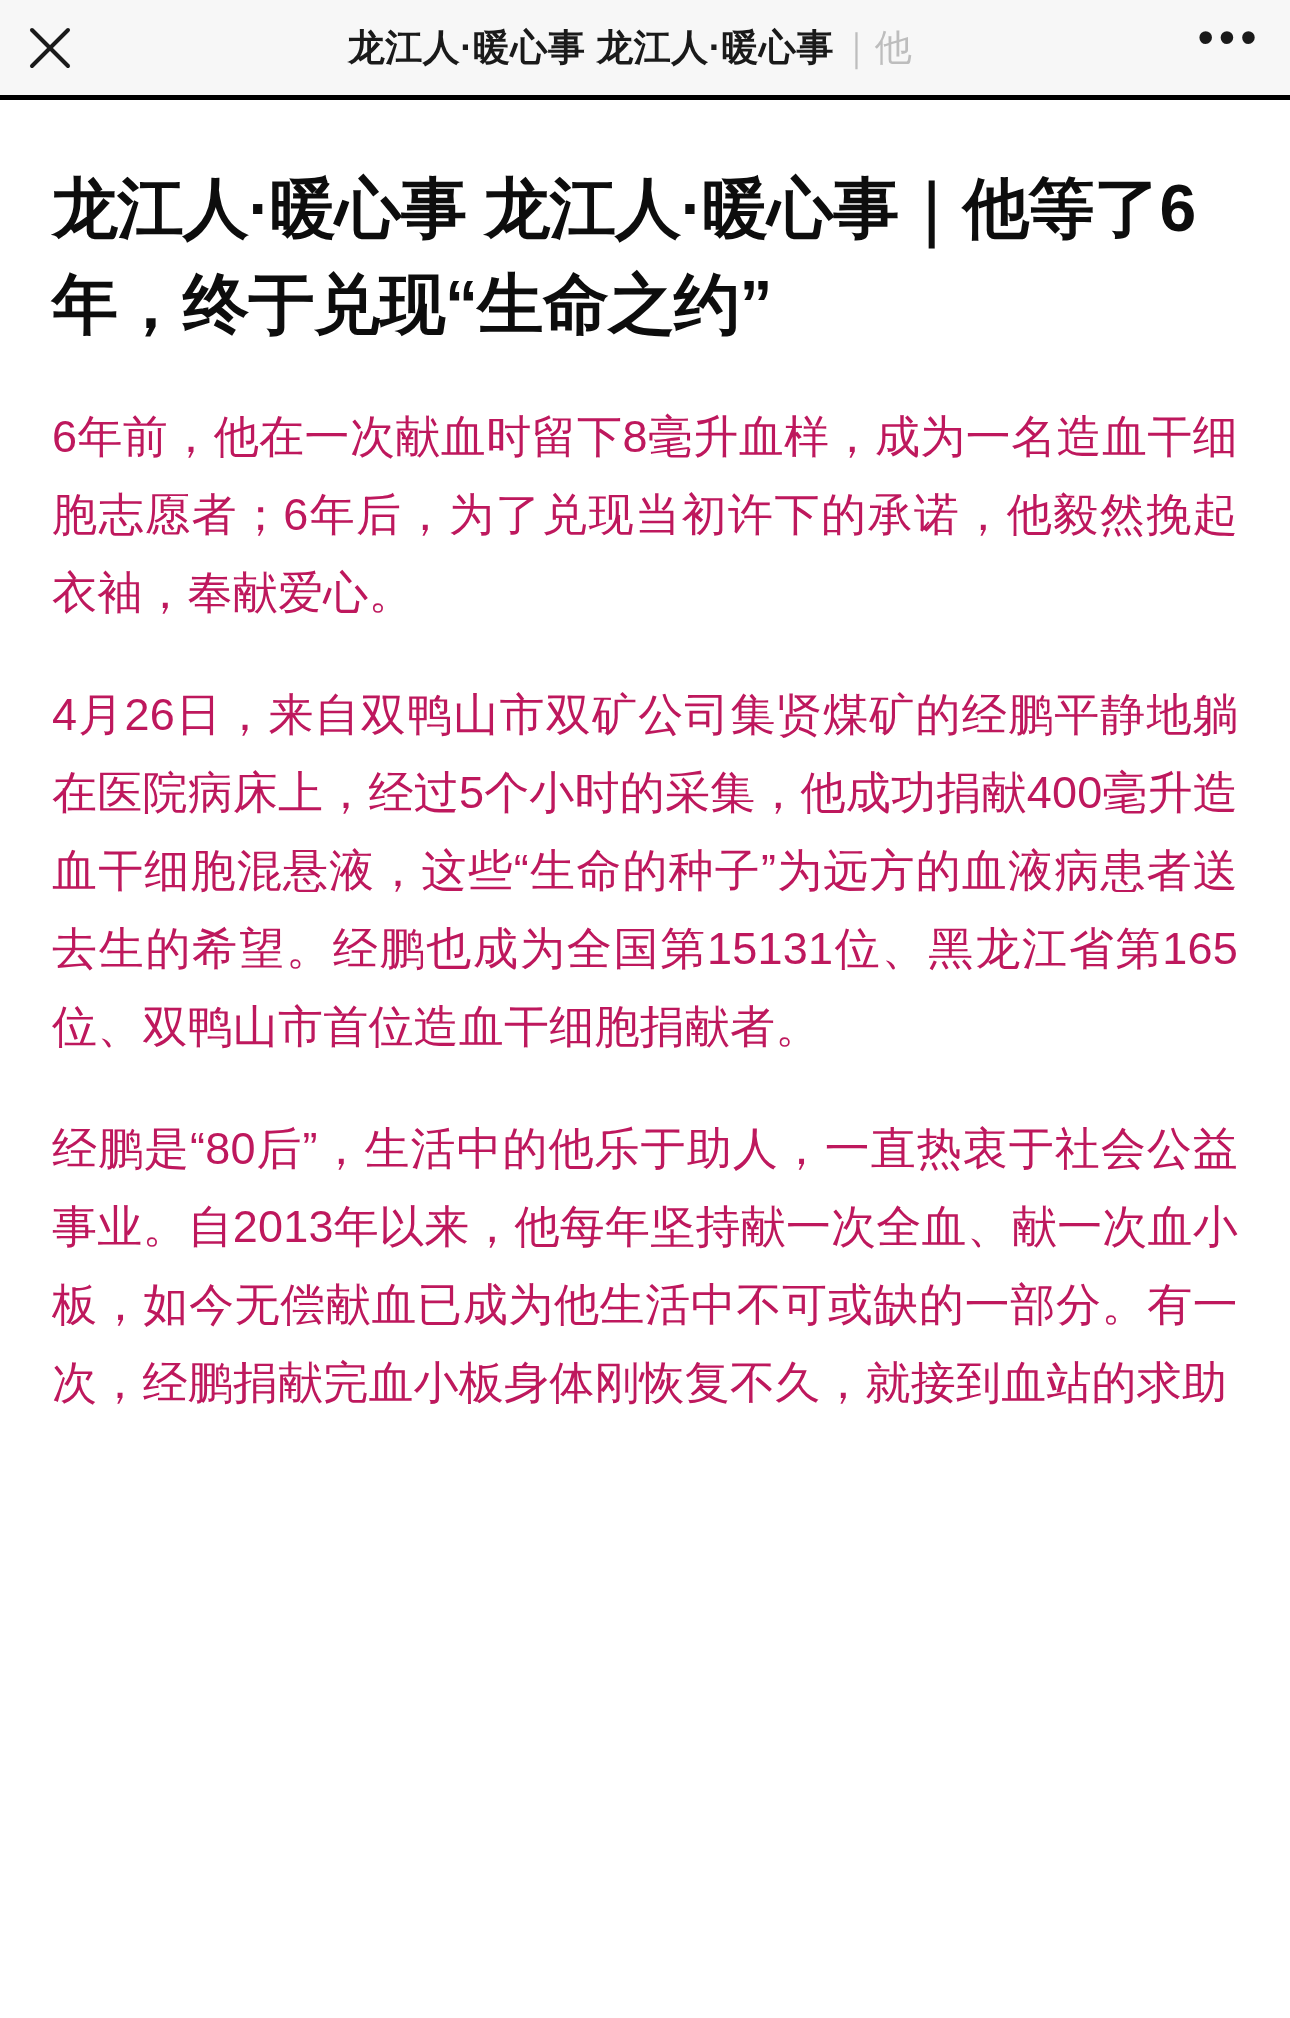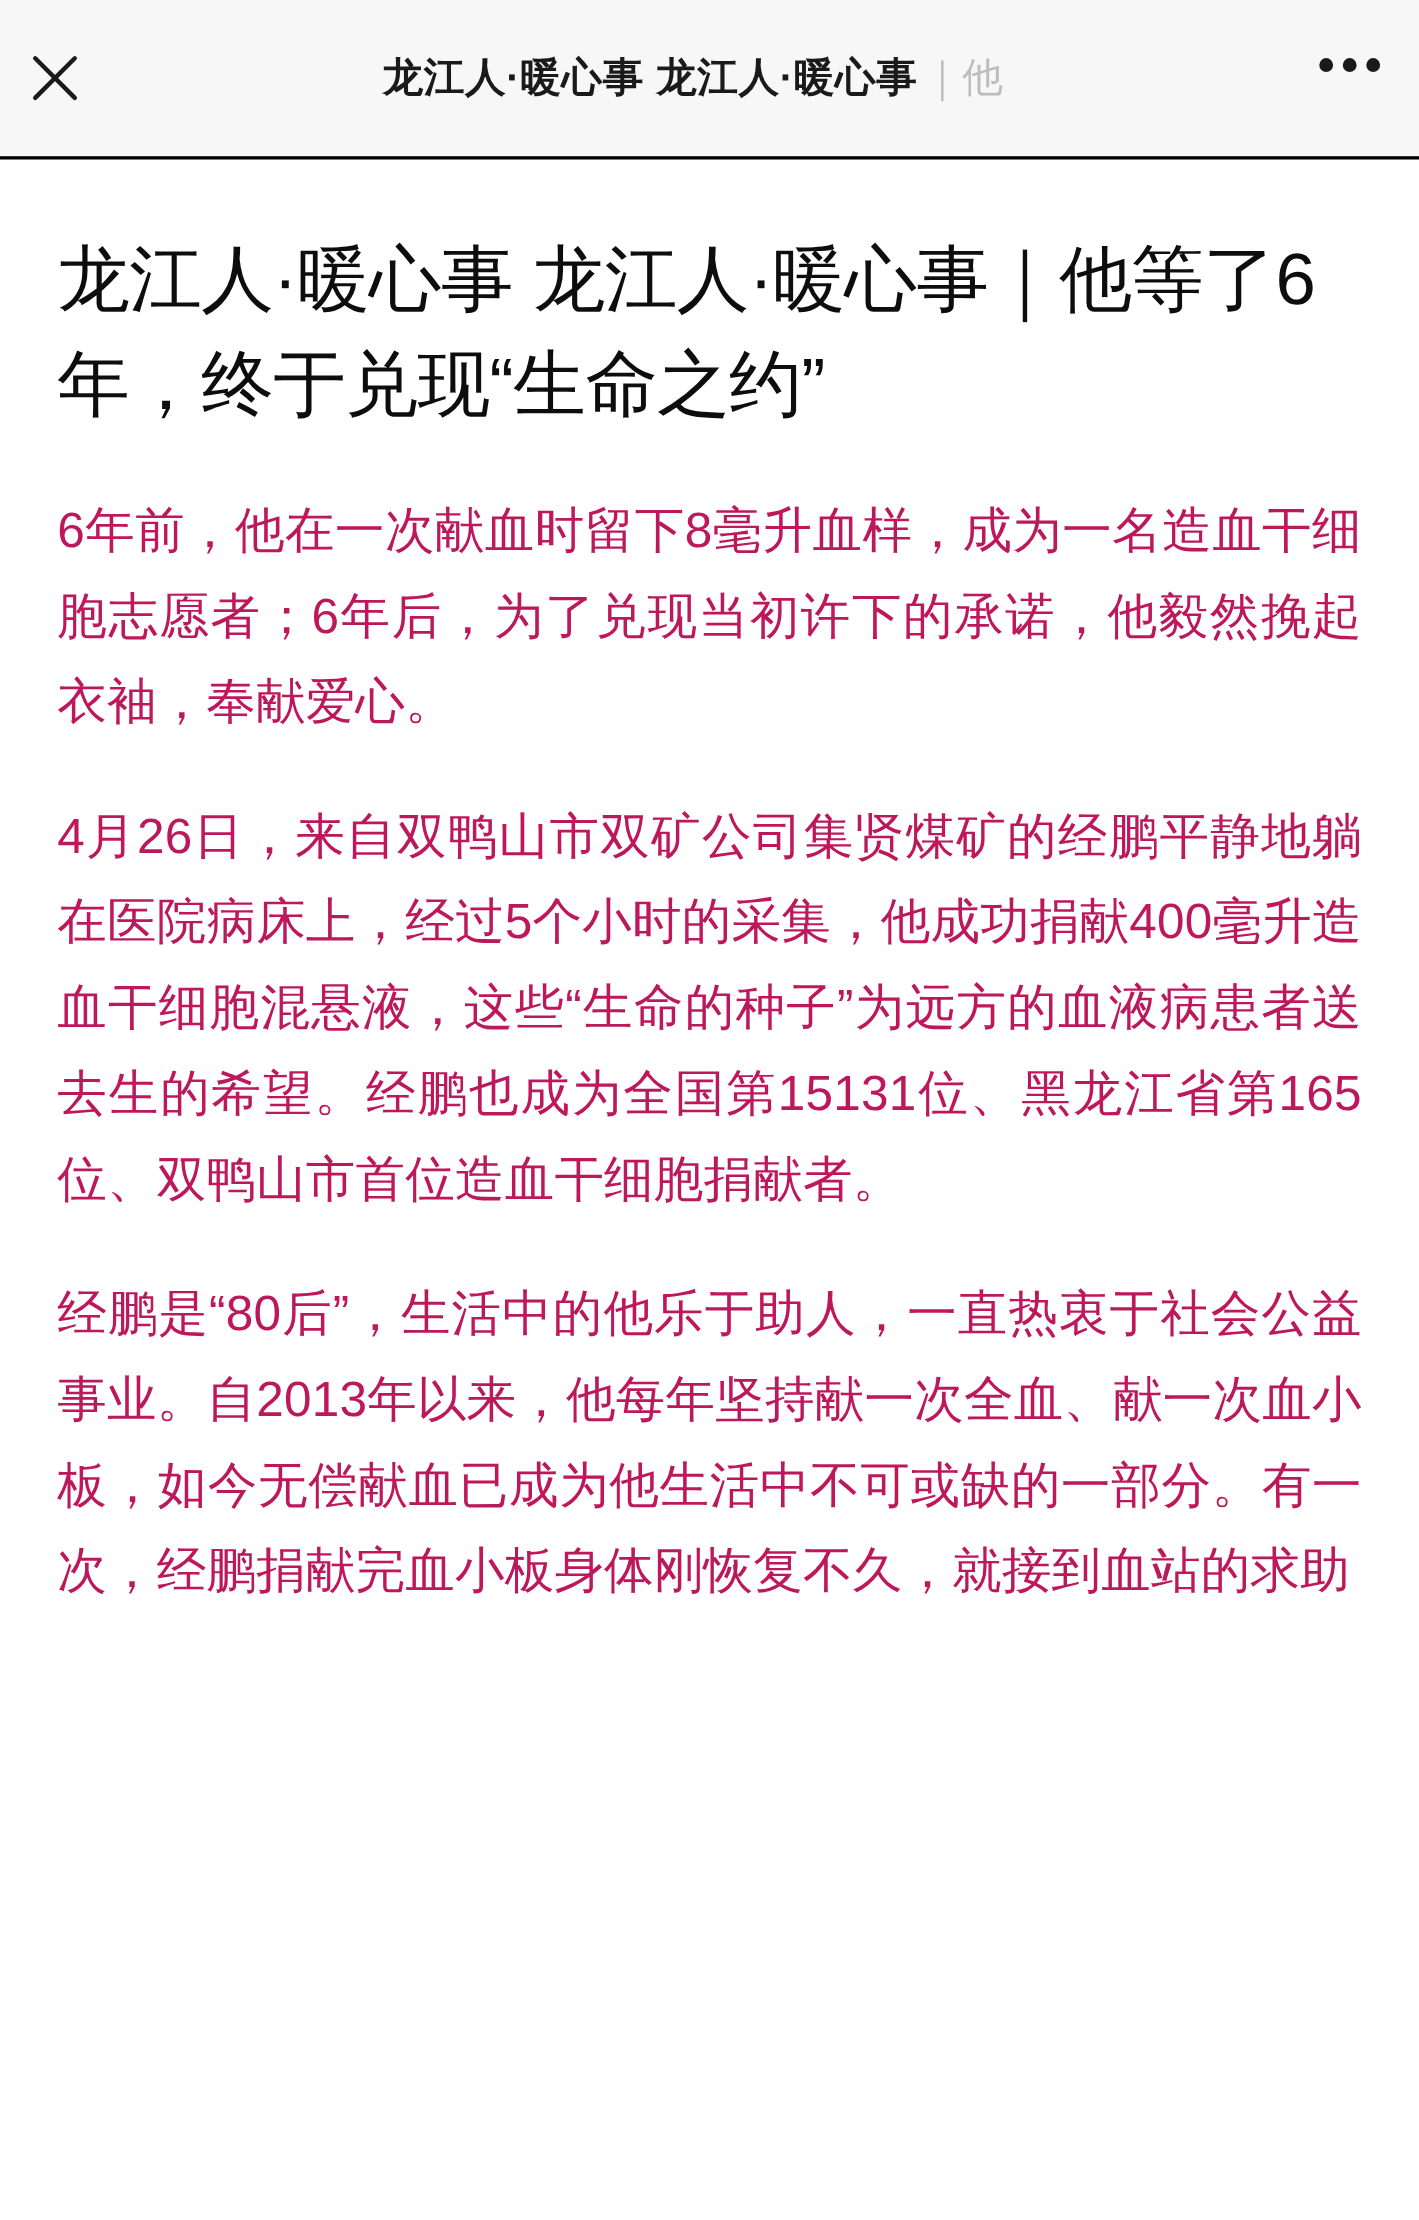--- a/index.html
+++ b/index.html
@@ -11,23 +11,23 @@
     width: 1290px;
     min-height: 2018px;
     font-family: "Liberation Sans", "DejaVu Sans", sans-serif;
     color: #1a1a1a;
     -webkit-font-smoothing: antialiased;
   }
 
   
   .topbar {
     position: relative;
-    height: 145px;
+    height: 100px;
     background: #f7f7f7;
-    border-bottom: 3px solid #000000;
+    border-bottom: 5px solid #000000;
     display: flex;
     align-items: center;
     box-sizing: border-box;
   }
   .close-btn {
     width: 100px;
     height: 113px;
     display: flex;
     align-items: center;
     justify-content: center;
@@ -72,21 +72,21 @@
     box-sizing: border-box;
   }
 
   
   .article {
     padding: 60px 52px 40px 52px;
   }
   .article-title {
     font-size: 66px;
     line-height: 96px;
-    font-weight: 400;
+    font-weight: 700;
     color: #0d0d0d;
     letter-spacing: -0.5px;
     margin: 0 0 46px 0;
     word-break: break-word;
   }
   .para {
     font-size: 45px;
     line-height: 78px;
     color: #be185d;
     margin: 0 0 44px 0;

